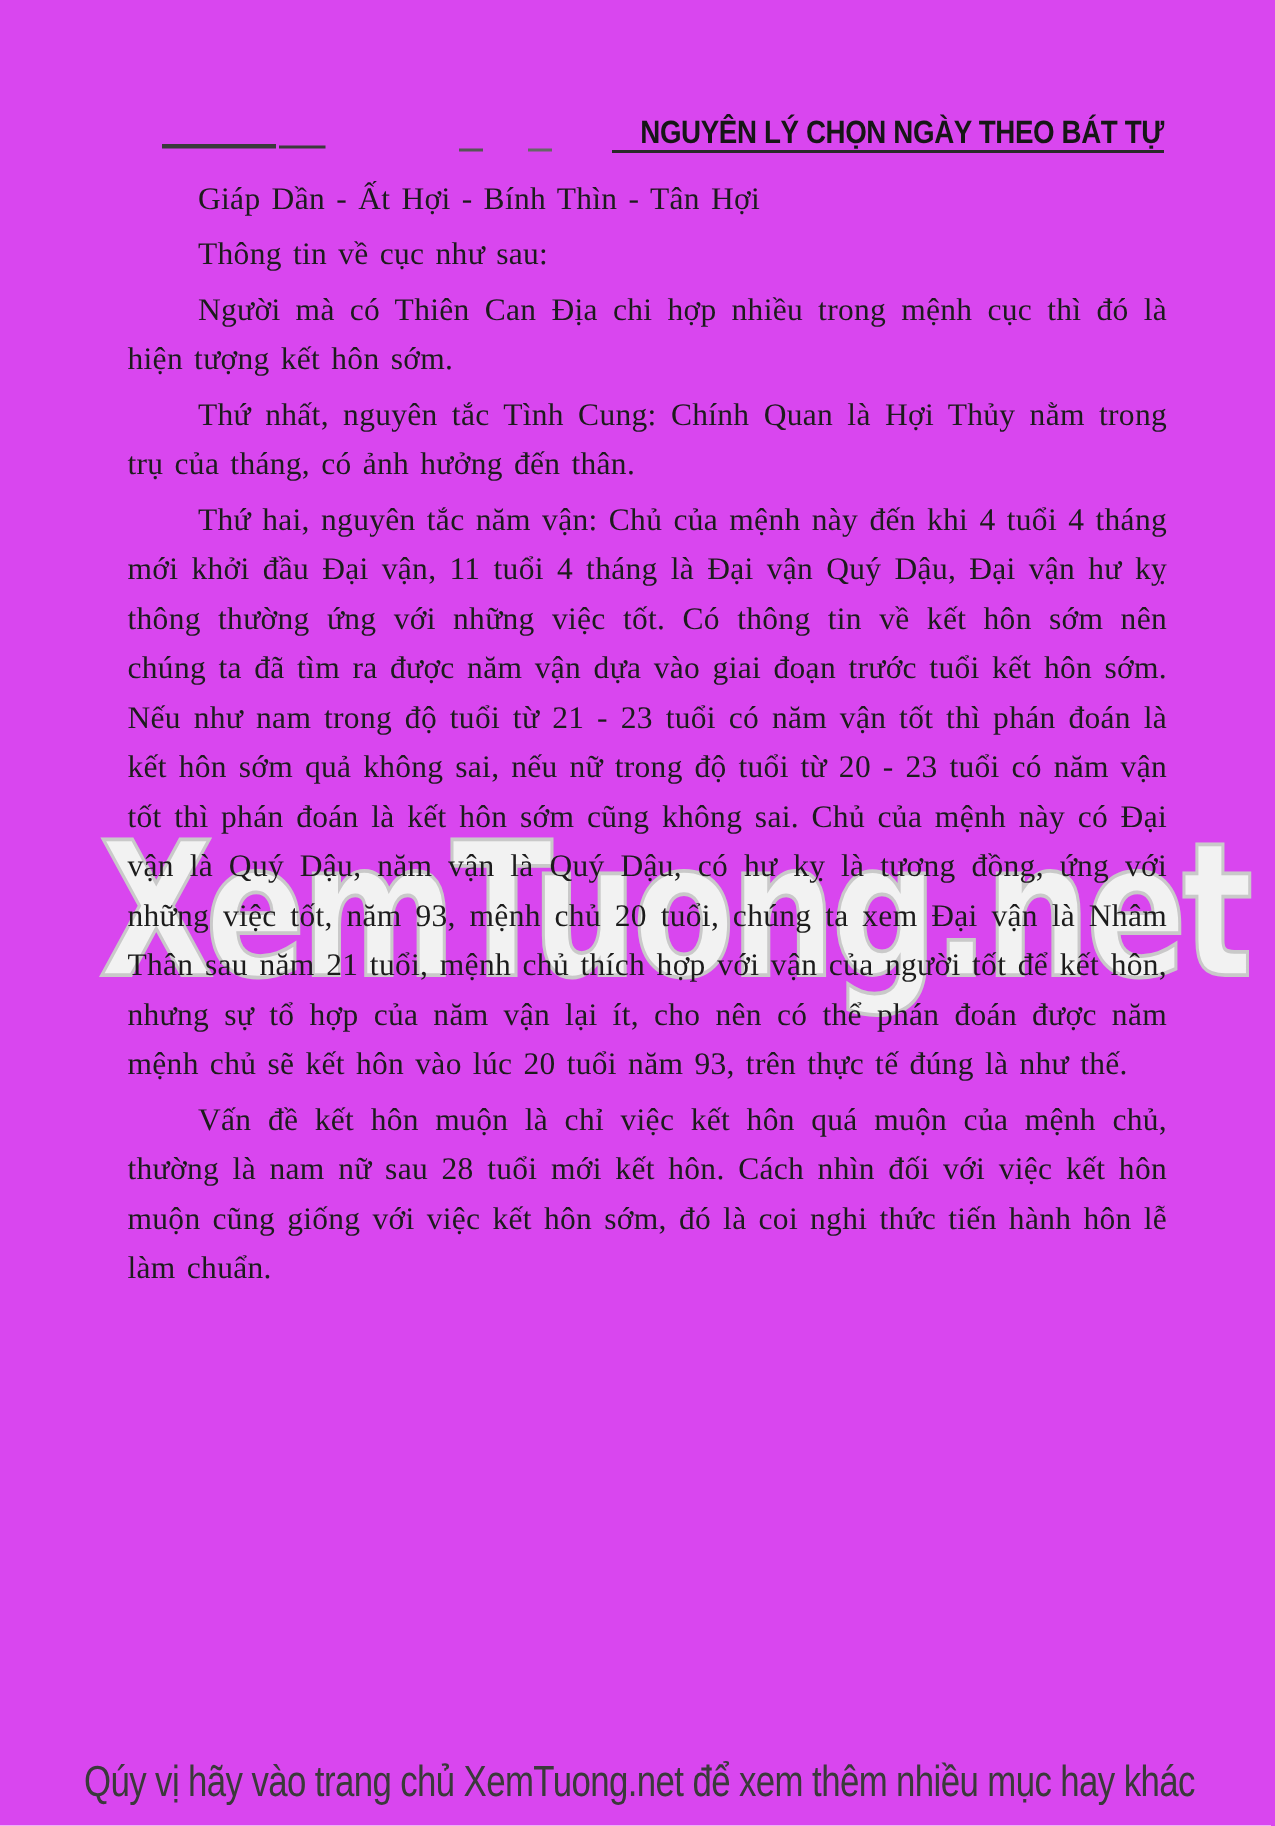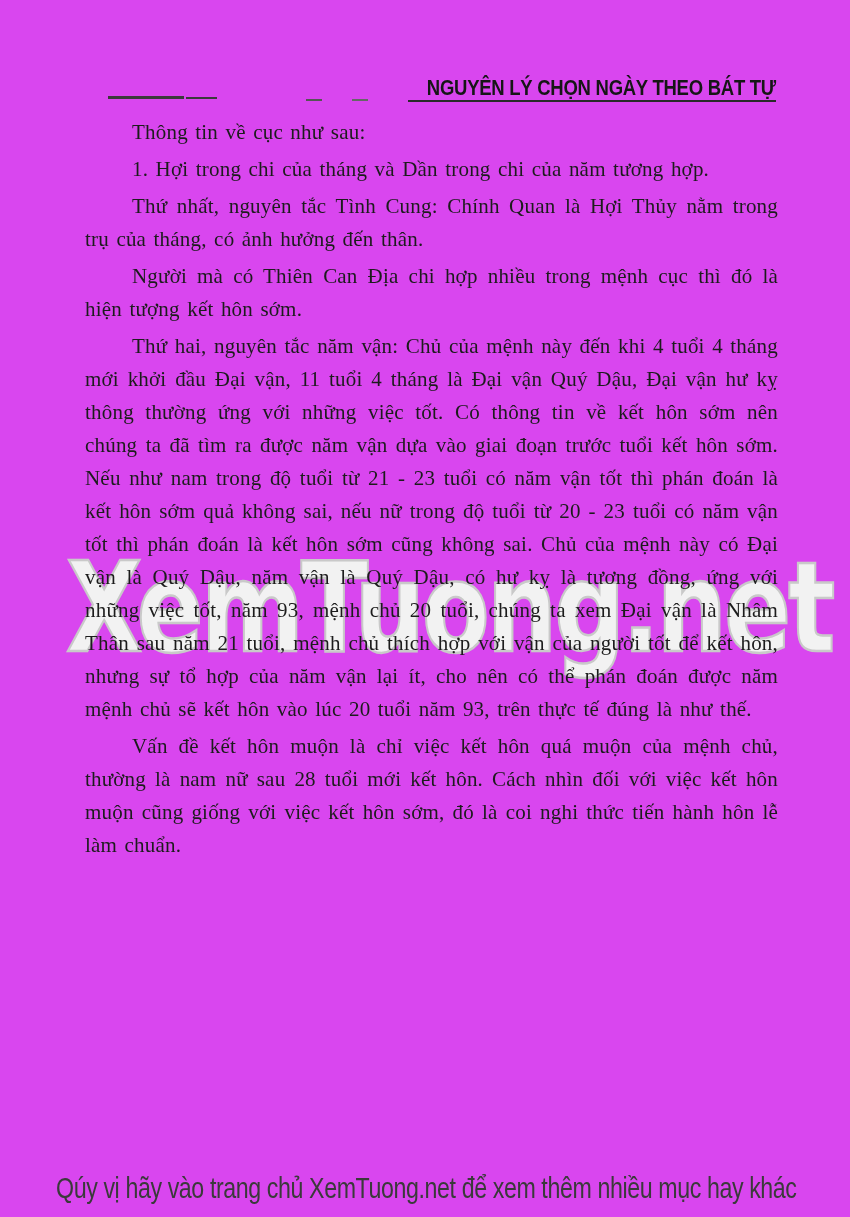--- a/index.html
+++ b/index.html
@@ -115,24 +115,24 @@
   <div class="dash dash-2"></div>
   <div class="dash dash-3"></div>
   <div class="dash dash-4"></div>
 
   <div class="header-title">NGUYÊN LÝ CHỌN NGÀY THEO BÁT TỰ</div>
   <div class="header-underline"></div>
 
   <div class="watermark">XemTuong.net</div>
 
   <div class="body-text">
+      <p class="para">Giáp Dần - Ất Hợi - Bính Thìn - Tân Hợi</p>
       <p class="para">Thông tin về cục như sau:</p>
-      <p class="para">1. Hợi trong chi của tháng và Dần trong chi của năm tương hợp.</p>
+      <p class="para">Người mà có Thiên Can Địa chi hợp nhiều trong mệnh cục thì đó là hiện tượng kết hôn sớm.</p>
       <p class="para">Thứ nhất, nguyên tắc Tình Cung: Chính Quan là Hợi Thủy nằm trong trụ của tháng, có ảnh hưởng đến thân.</p>
-      <p class="para">Người mà có Thiên Can Địa chi hợp nhiều trong mệnh cục thì đó là hiện tượng kết hôn sớm.</p>
       <p class="para">Thứ hai, nguyên tắc năm vận: Chủ của mệnh này đến khi 4 tuổi 4 tháng mới khởi đầu Đại vận, 11 tuổi 4 tháng là Đại vận Quý Dậu, Đại vận hư kỵ thông thường ứng với những việc tốt. Có thông tin về kết hôn sớm nên chúng ta đã tìm ra được năm vận dựa vào giai đoạn trước tuổi kết hôn sớm. Nếu như nam trong độ tuổi từ 21 - 23 tuổi có năm vận tốt thì phán đoán là kết hôn sớm quả không sai, nếu nữ trong độ tuổi từ 20 - 23 tuổi có năm vận tốt thì phán đoán là kết hôn sớm cũng không sai. Chủ của mệnh này có Đại vận là Quý Dậu, năm vận là Quý Dậu, có hư kỵ là tương đồng, ứng với những việc tốt, năm 93, mệnh chủ 20 tuổi, chúng ta xem Đại vận là Nhâm Thân sau năm 21 tuổi, mệnh chủ thích hợp với vận của người tốt để kết hôn, nhưng sự tổ hợp của năm vận lại ít, cho nên có thể phán đoán được năm mệnh chủ sẽ kết hôn vào lúc 20 tuổi năm 93, trên thực tế đúng là như thế.</p>
       <p class="para">Vấn đề kết hôn muộn là chỉ việc kết hôn quá muộn của mệnh chủ, thường là nam nữ sau 28 tuổi mới kết hôn. Cách nhìn đối với việc kết hôn muộn cũng giống với việc kết hôn sớm, đó là coi nghi thức tiến hành hôn lễ làm chuẩn.</p>
     </div>
 
   <div class="footer-line">
     <span>Qúy vị hãy vào trang chủ </span><span>XemTuong.net</span><span> để xem thêm nhiều mục hay khác</span>
   </div>
 
   <div class="page-number">37</div>
 

